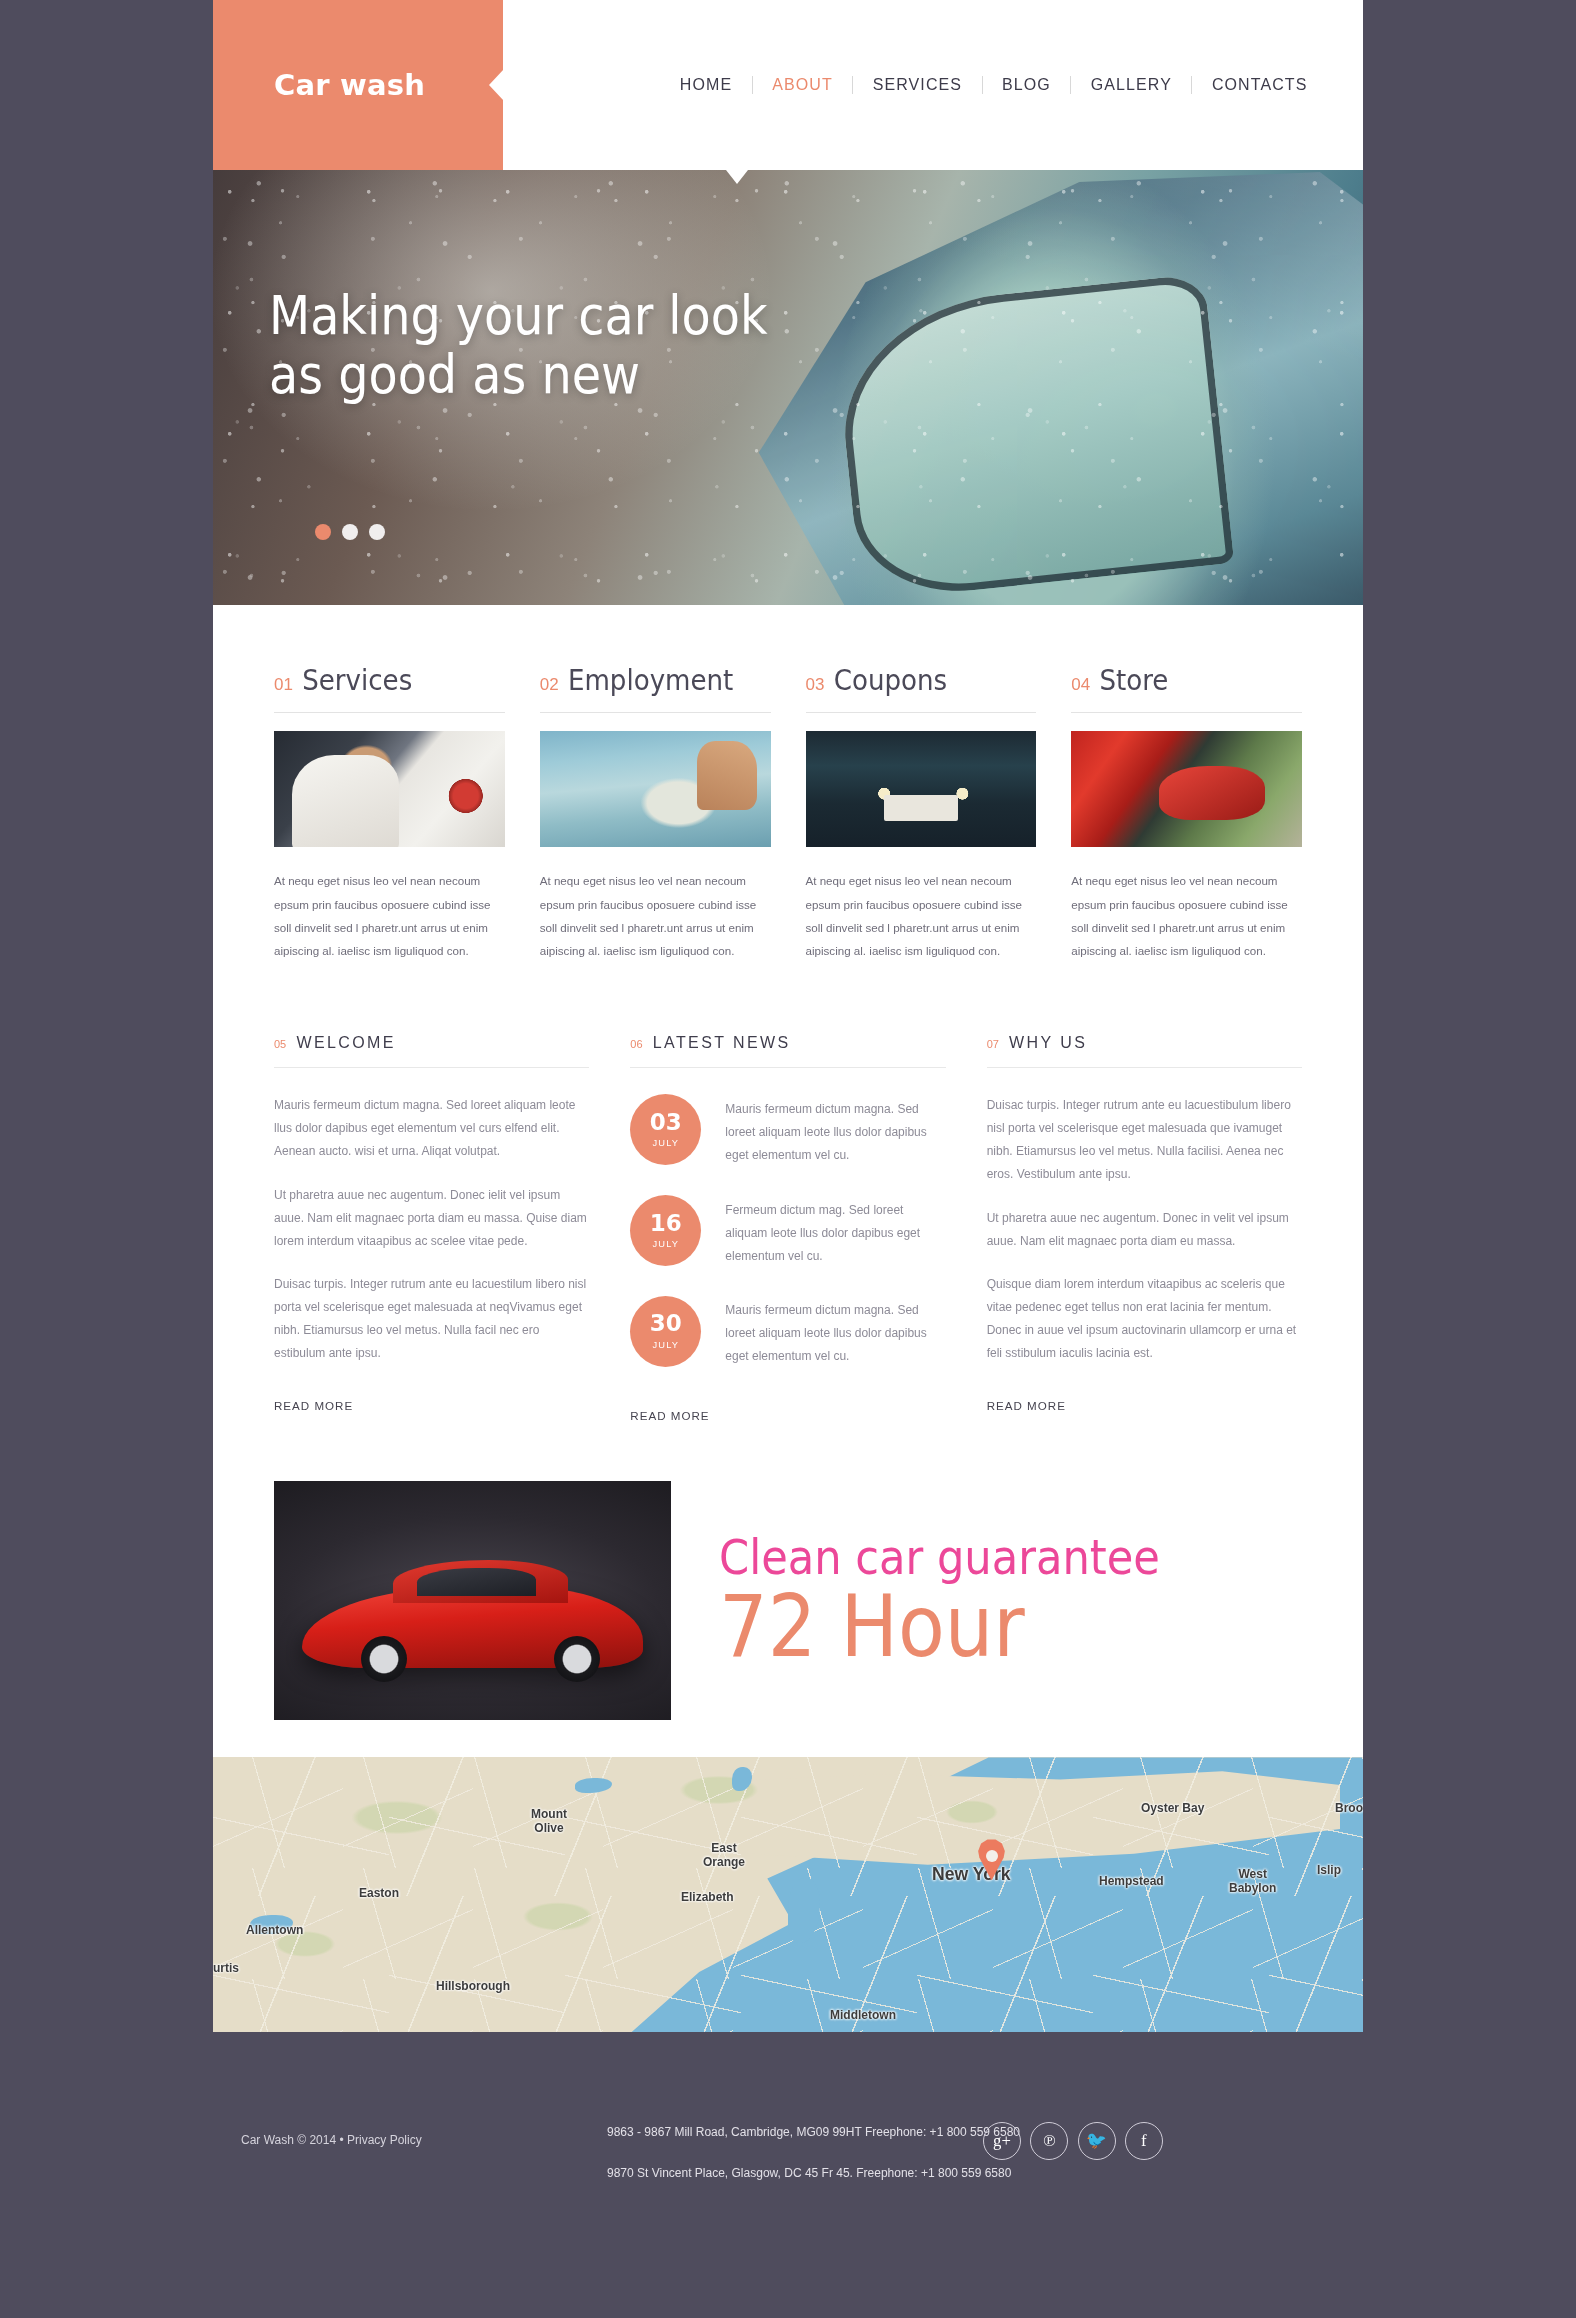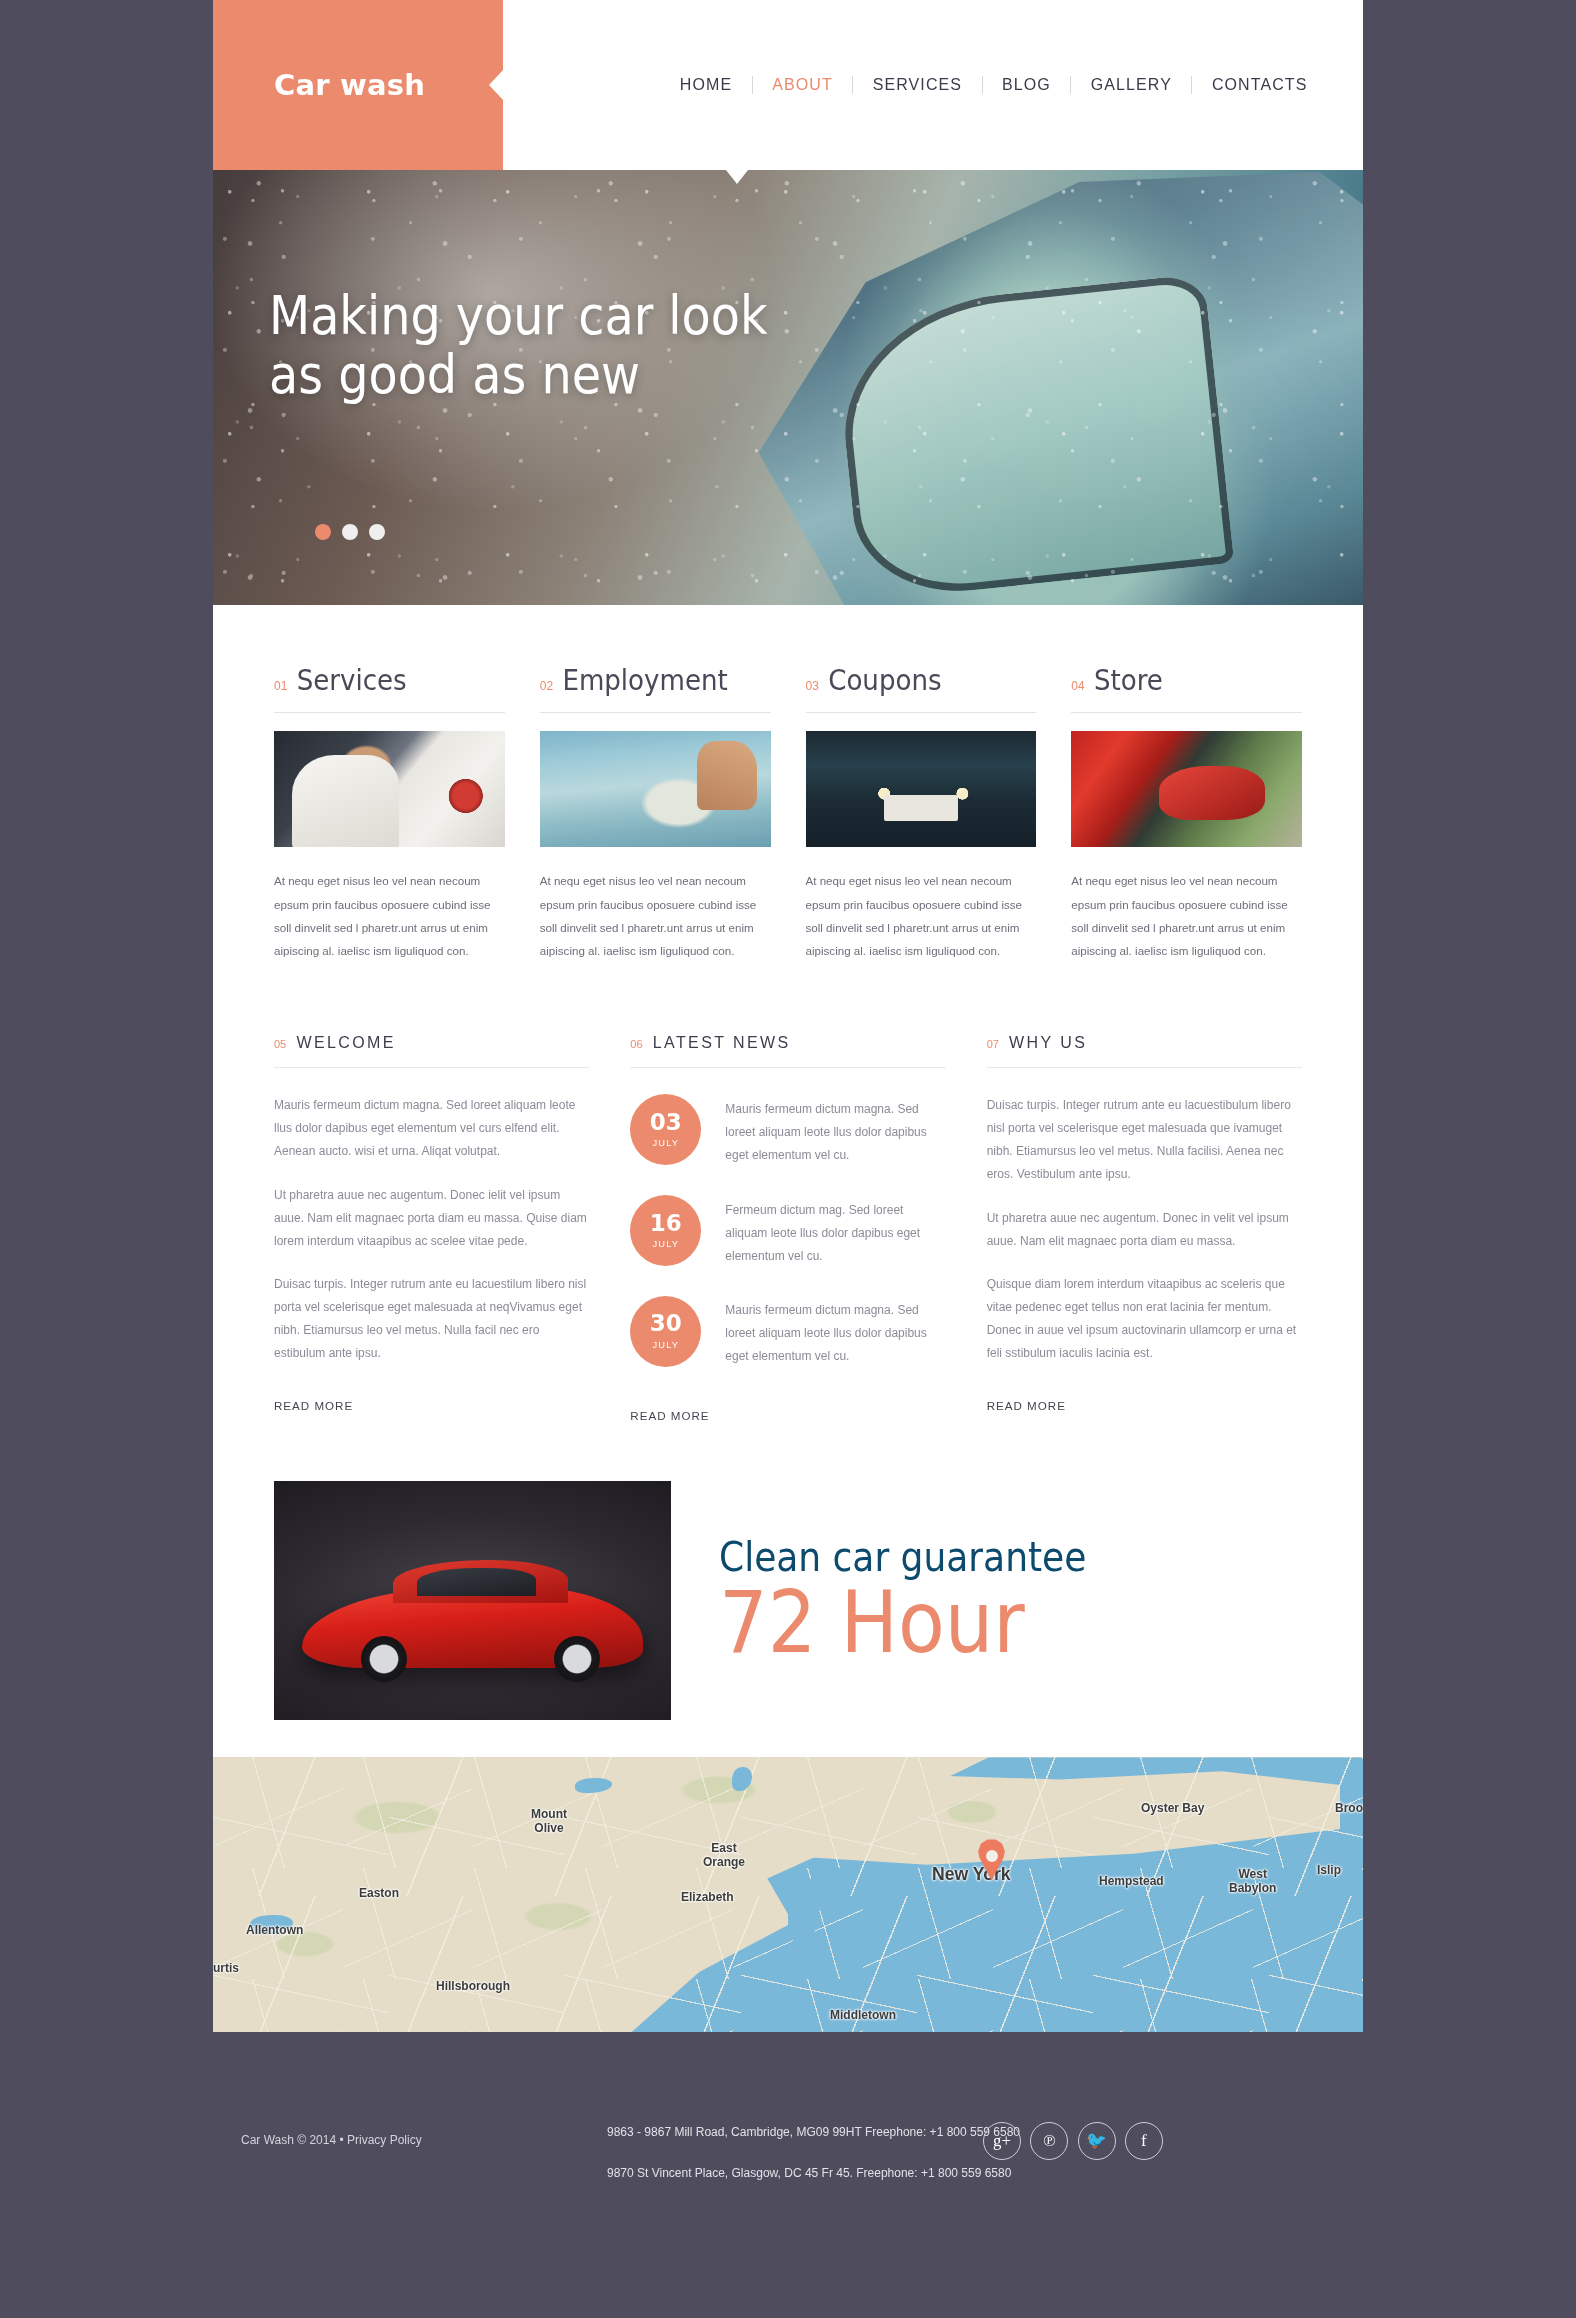--- a/index.html
+++ b/index.html
@@ -101,21 +101,21 @@
   .dot { width: 16px; height: 16px; border-radius: 50%; background: #f0eeee; }
   .dot.on { background: #eb8a6d; }
 
   
   .body-white { background: #ffffff; padding: 0 61px; }
 
   
   .svc-row { display: flex; gap: 35px; padding-top: 58px; }
   .svc-col { flex: 1; min-width: 0; }
   .svc-head { display: flex; align-items: baseline; gap: 9.3px; }
-  .svc-num { font-size: 12px; color: #eb8a6d; font-family: "Liberation Sans", sans-serif; }
+  .svc-num { font-size: 17px; color: #eb8a6d; font-family: "Liberation Sans", sans-serif; }
   .svc-title {
     font-size: 29px; color: #4b4958; font-weight: normal;
     font-family: "DejaVu Sans Condensed", "DejaVu Sans", sans-serif;
   }
   .svc-rule { height: 0.9px; background: #e3e3e3; margin: 15px 0 18.6px; }
   .svc-img { width: 100%; height: 116px; position: relative; overflow: hidden; }
   .svc-text {
     margin-top: 22px; font-size: 11.6px; line-height: 2.0; color: #6f6d7a;
     font-family: "Liberation Sans", sans-serif;
   }
@@ -203,21 +203,21 @@
   }
   .promo-glass {
     position: absolute; left: 36%; top: 36%; width: 30%; height: 12%;
     background: linear-gradient(170deg,#3a3c44,#1d1f25); border-radius: 50% 40% 0 0;
   }
   .wheel { position: absolute; bottom: 16%; width: 46px; height: 46px; border-radius: 50%;
            background: radial-gradient(circle, #d9dadd 0 42%, #1a1a1d 46%, #0d0d10 100%); }
   .wheel.w1 { left: 22%; } .wheel.w2 { right: 18%; }
   .promo-text { flex: 1; padding-left: 48px; display: flex; flex-direction: column; justify-content: center; }
   .promo-line1 {
-    font-size: 40px; color: #0c4a6e; line-height: 1.04; font-weight: normal;
+    font-size: 48px; color: #ec4899; line-height: 1.04; font-weight: normal;
     font-family: "DejaVu Sans Condensed", "DejaVu Sans", sans-serif;
   }
   .promo-line2 {
     font-size: 85px; color: #eb8a6d; line-height: 1.0; font-weight: normal; margin-top: 1.9px;
     font-family: "DejaVu Sans Condensed", "DejaVu Sans", sans-serif;
   }
 
   
   .map { position: relative; height: 275px; overflow: hidden; background: #e3dcc6; }
   .map-land { position: absolute; inset: 0; background: #e5ddc8; }

